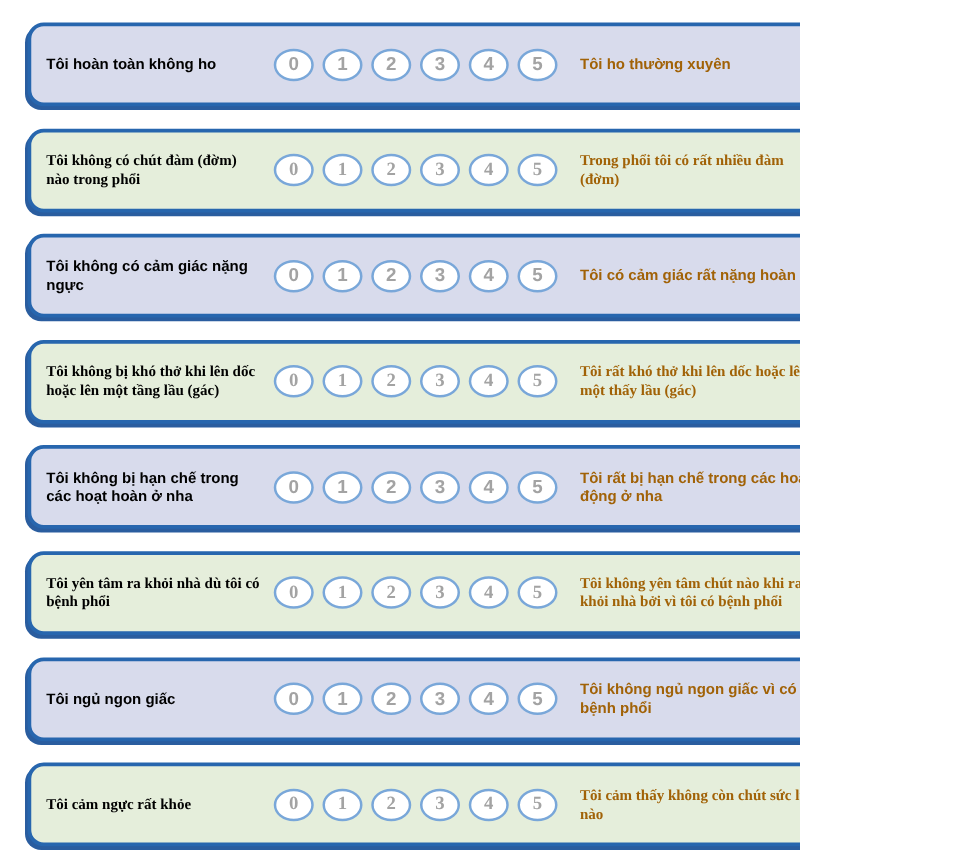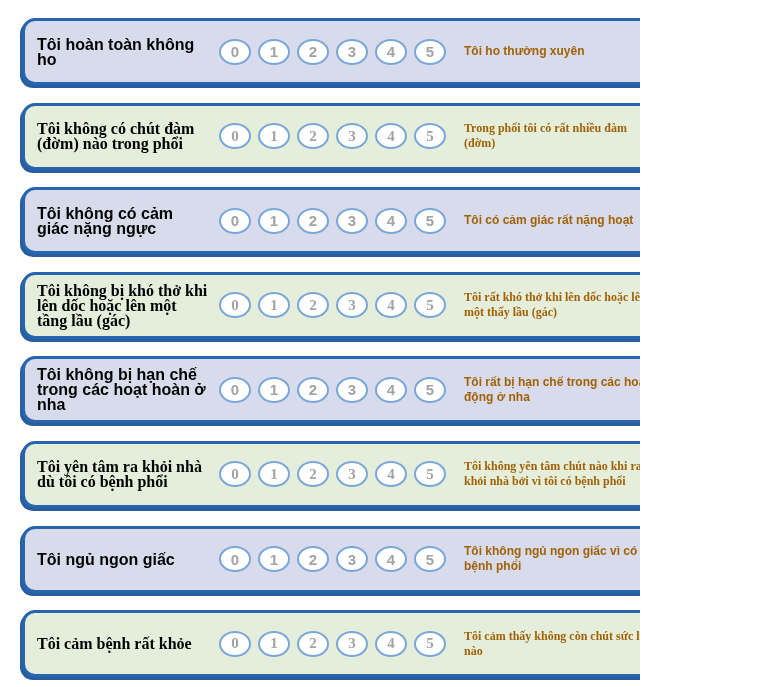--- a/index.html
+++ b/index.html
@@ -41,21 +41,21 @@
     align-items: center;
     border: 3px solid var(--border-blue);
     border-radius: 13px;
     box-shadow: -2px 3px 0 var(--edge-shadow);
   }
   .row.blue  { background: var(--row-blue); }
   .row.green { background: var(--row-green); font-family: Liberation Serif, serif; }
   .left-text {
     width: 172px;
     margin-left: 12px;
-    font-size: 16px;
+    font-size: 12px;
     font-weight: bold;
     line-height: 15px;
     color: #000000;
   }
   .circles {
     display: flex;
     gap: 7px;
     margin-left: 10px;
   }
   .circle {
@@ -148,21 +148,21 @@
       <div class="row blue">
         <div class="left-text">Tôi không có cảm giác nặng ngực</div>
         <div class="circles">
           <div class="circle">0</div>
           <div class="circle">1</div>
           <div class="circle">2</div>
           <div class="circle">3</div>
           <div class="circle">4</div>
           <div class="circle">5</div>
         </div>
-        <div class="right-text">Tôi có cảm giác rất nặng hoạt</div>
+        <div class="right-text">Tôi có cảm giác rất nặng hoàn</div>
       </div>
       <div class="row green">
         <div class="left-text">Tôi không bị khó thở khi lên dốc hoặc lên một tầng lầu (gác)</div>
         <div class="circles">
           <div class="circle">0</div>
           <div class="circle">1</div>
           <div class="circle">2</div>
           <div class="circle">3</div>
           <div class="circle">4</div>
           <div class="circle">5</div>
@@ -199,21 +199,21 @@
           <div class="circle">0</div>
           <div class="circle">1</div>
           <div class="circle">2</div>
           <div class="circle">3</div>
           <div class="circle">4</div>
           <div class="circle">5</div>
         </div>
         <div class="right-text">Tôi không ngủ ngon giấc vì có bệnh phổi</div>
       </div>
       <div class="row green">
-        <div class="left-text">Tôi cảm bệnh rất khỏe</div>
+        <div class="left-text">Tôi cảm ngực rất khỏe</div>
         <div class="circles">
           <div class="circle">0</div>
           <div class="circle">1</div>
           <div class="circle">2</div>
           <div class="circle">3</div>
           <div class="circle">4</div>
           <div class="circle">5</div>
         </div>
         <div class="right-text">Tôi cảm thấy không còn chút sức lực nào</div>
       </div>

